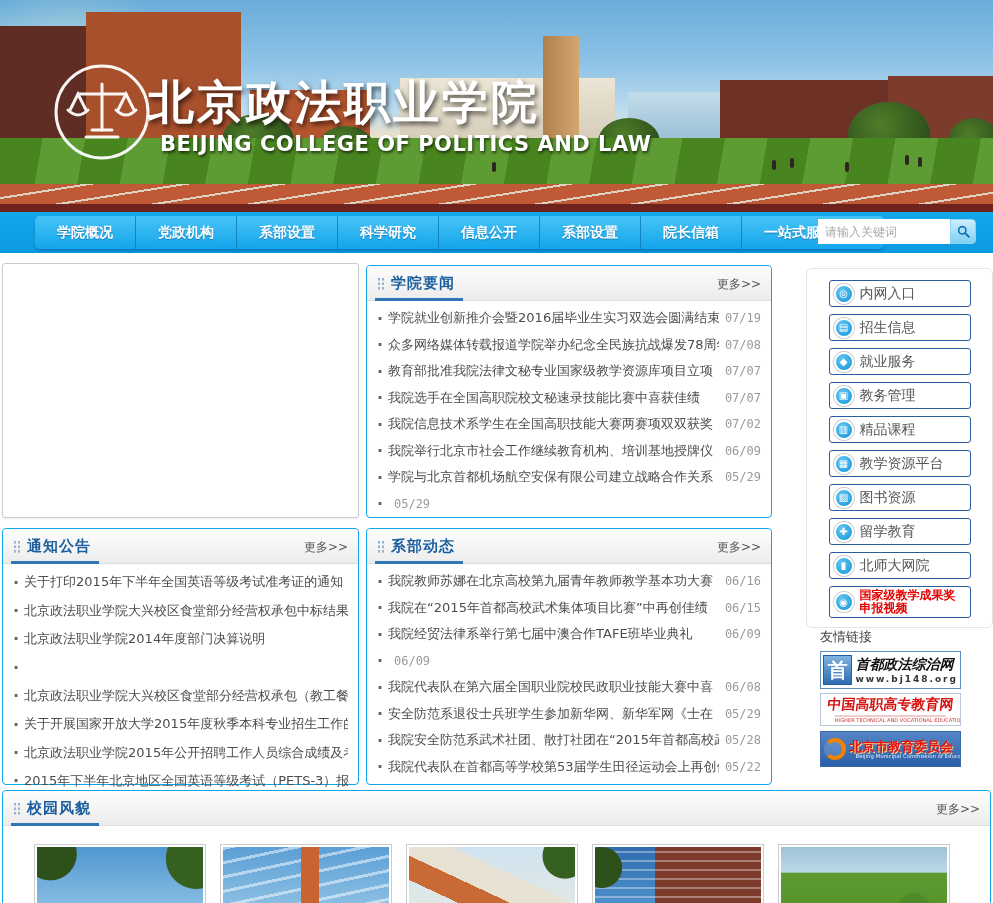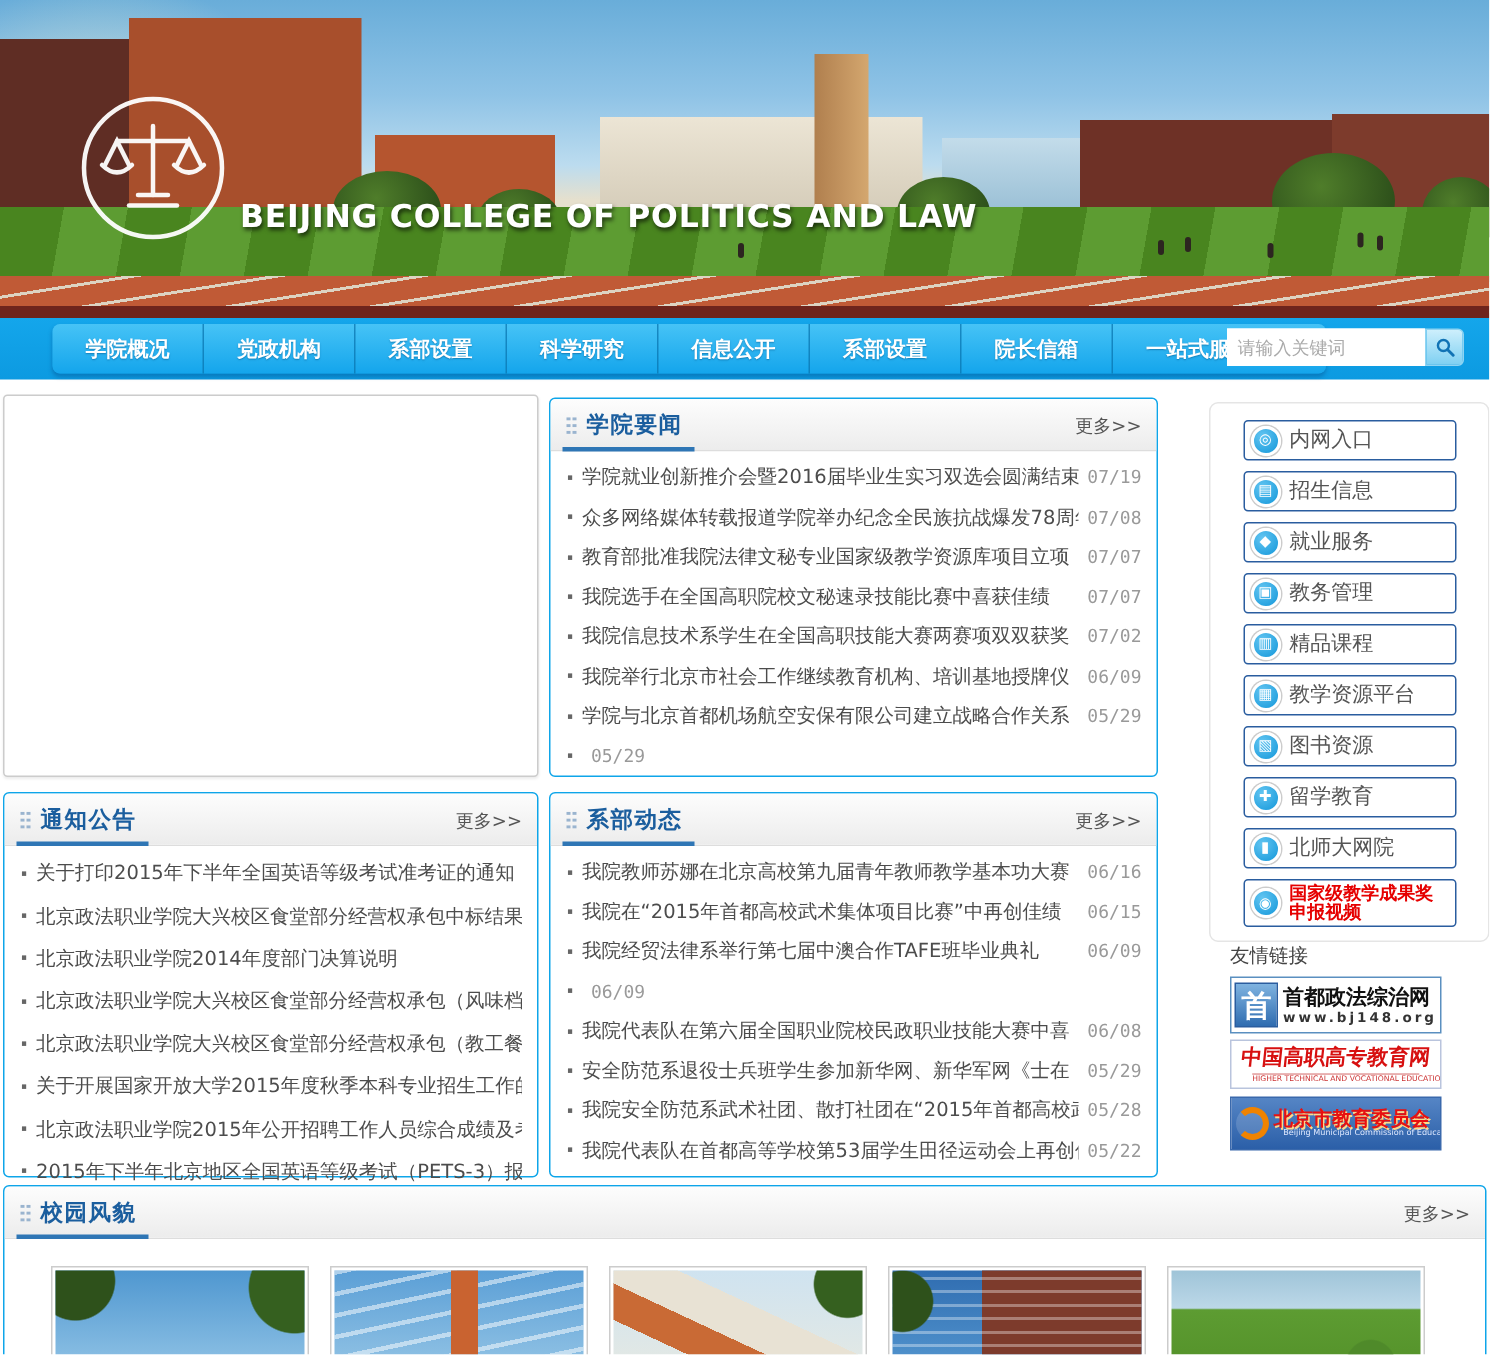--- a/index.html
+++ b/index.html
@@ -87,21 +87,21 @@
   .qbtn-label { color:#555; font-size:14px; line-height:1.1; }
   .qbtn.red-btn .qbtn-label { color:#e60000; font-size:12px; font-weight:bold; }
 
   .friends-label { position:absolute; left:820px; top:628px; color:#444; font-size:13px; }
   .flogo { position:absolute; left:820px; width:141px; cursor:pointer; overflow:hidden; }
   .flogo1 { top:651px; height:38px; border:1px solid #5a8fc0; background:#fff;
     display:flex; align-items:center; padding:2px; }
   .flogo1-badge { width:30px; height:30px; background:linear-gradient(#7fb3e0,#2f6cb0);
     border:1px solid #2a5d9f; color:#fff; font-size:20px; font-weight:bold;
     display:flex; align-items:center; justify-content:center; margin-right:3px; }
-  .flogo1-title { color:#111; font-size:14px; font-weight:bold; white-space:nowrap; }
+  .flogo1-title { color:#111; font-size:14px; font-weight:bold; white-space:nowrap;font-style:italic; }
   .flogo1-sub { color:#333; font-size:9px; font-weight:bold; letter-spacing:2px; }
   .flogo2 { top:693px; height:33px; border:1px solid #b9c4dd; background:#fff; text-align:center; padding-top:2px; }
   .flogo2-title { color:#d71010; font-size:14px; font-weight:bold; white-space:nowrap;
     transform:skewX(-6deg); }
   .flogo2-sub { color:#c33; font-size:6px; white-space:nowrap; transform:scale(.85);
     border-top:1px solid #d88; margin:1px 4px 0 4px; }
   .flogo3 { top:731px; height:36px; border:1px solid #3a69ac;
     background:linear-gradient(#5585c5,#2b5fa8); display:flex; align-items:center; padding:2px 3px; }
   .flogo3-ring { width:22px; height:22px; border-radius:50%; border:4px solid #f08300;
     border-left-color:transparent; flex:0 0 22px; margin-right:3px; background:rgba(255,255,255,.15); }
@@ -181,20 +181,21 @@
         <line x1="50" y1="22" x2="50" y2="68"></line>
         <line x1="26" y1="32" x2="74" y2="32"></line>
         <polyline points="18,48 26,32 34,48"></polyline>
         <path d="M16 48 Q26 58 36 48"></path>
         <polyline points="66,48 74,32 82,48"></polyline>
         <path d="M64 48 Q74 58 84 48"></path>
         <line x1="40" y1="68" x2="60" y2="68"></line>
         <line x1="34" y1="75" x2="66" y2="75"></line>
       </g>
     </svg>
+    <div class="title-cn">北京政法职业学院</div>
     <div class="title-en">BEIJING COLLEGE OF POLITICS AND LAW</div>
   </div>
 
   <div class="nav-strip"></div>
   <div class="nav-bar">
   <div class="nav-item">
     <span>学院概况</span>
   </div>
 
   <div class="nav-item">
@@ -312,21 +313,20 @@
     <span class="row-title">北京政法职业学院大兴校区食堂部分经营权承包中标结果</span>
   </div>
 
   <div class="row">
     <span class="bullet">·</span>
     <span class="row-title">北京政法职业学院2014年度部门决算说明</span>
   </div>
 
   <div class="row">
     <span class="bullet">·</span>
-    <span class="row-title">北京政法职业学院大兴校区食堂部分经营权承包（风味档</span>
   </div>
 
   <div class="row">
     <span class="bullet">·</span>
     <span class="row-title">北京政法职业学院大兴校区食堂部分经营权承包（教工餐</span>
   </div>
 
   <div class="row">
     <span class="bullet">·</span>
     <span class="row-title">关于开展国家开放大学2015年度秋季本科专业招生工作的通</span>

